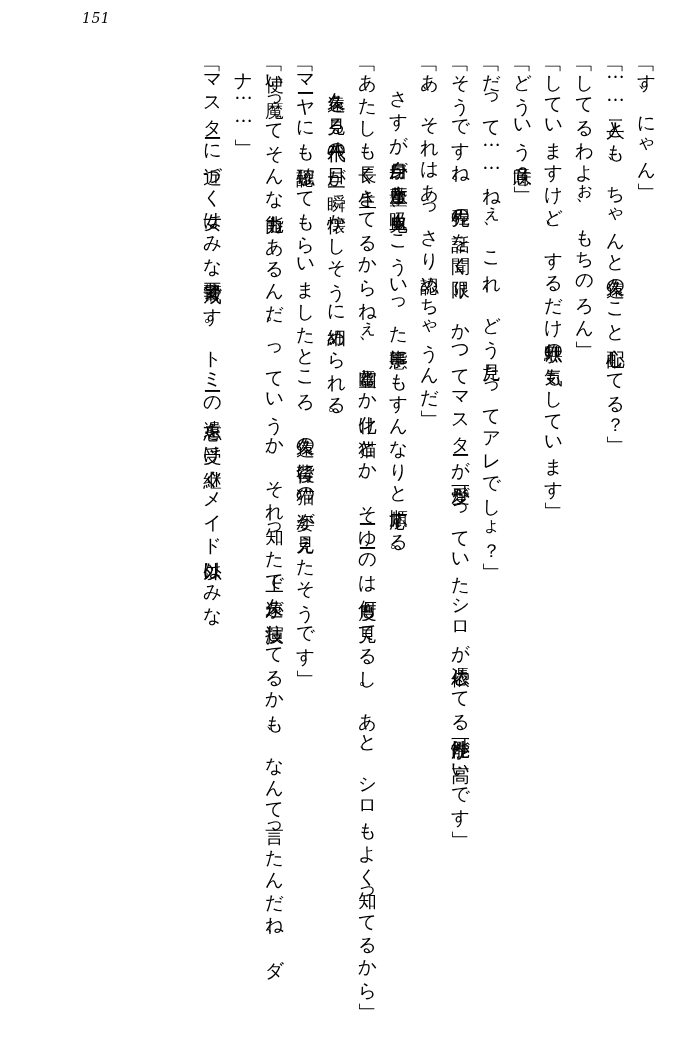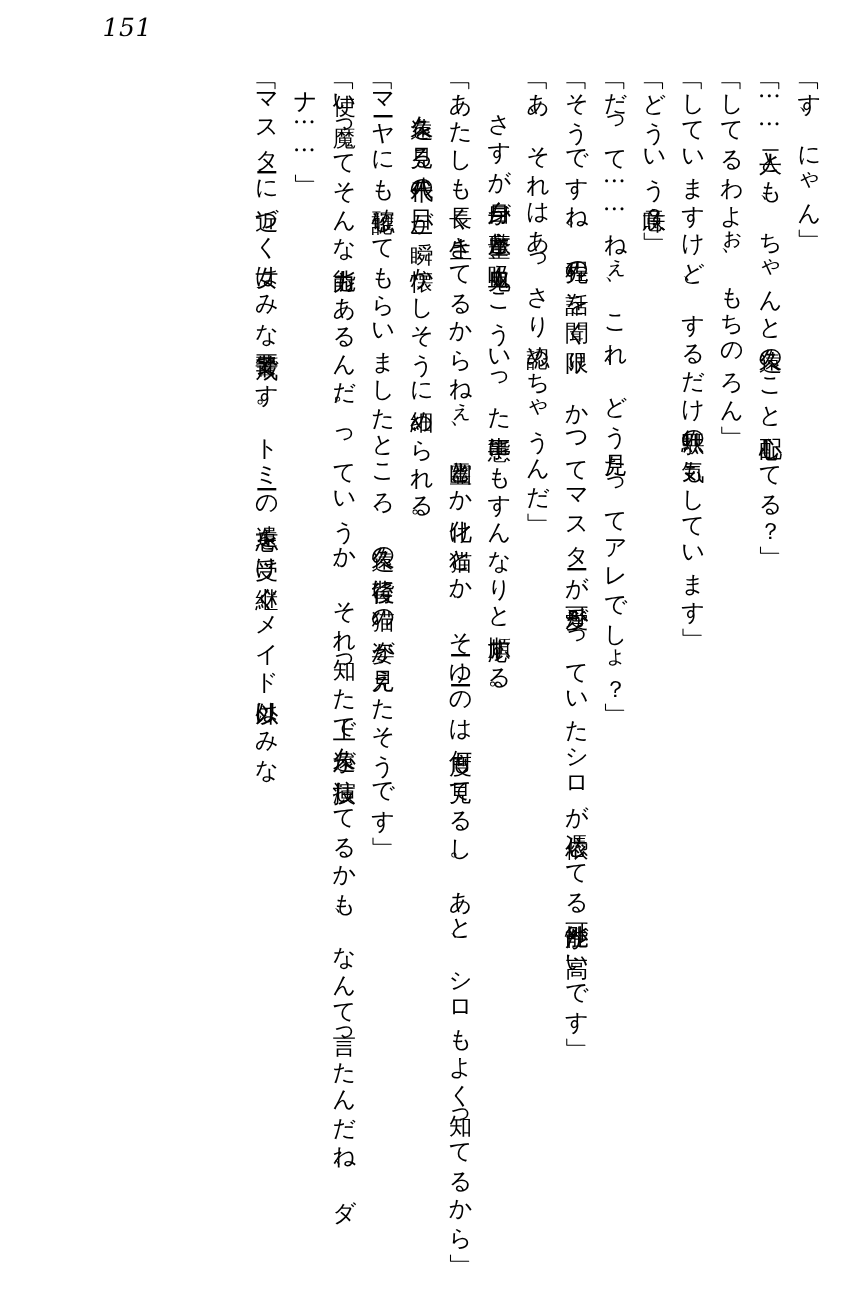--- a/index.html
+++ b/index.html
@@ -18,21 +18,21 @@
   .page {
     position: relative;
     width: 690px;
     height: 1050px;
     box-sizing: border-box;
   }
   .page-number {
     position: absolute;
     top: 10px;
     left: 82px;
-    font-size: 20px;
+    font-size: 14px;
     font-style: italic;
     font-family: "DejaVu Serif", "Liberation Serif", serif;
     letter-spacing: 0.5px;
   }
   .body-text {
     position: absolute;
     top: 60px;
     left: 28px;
     width: 634px;
     height: 975px;

